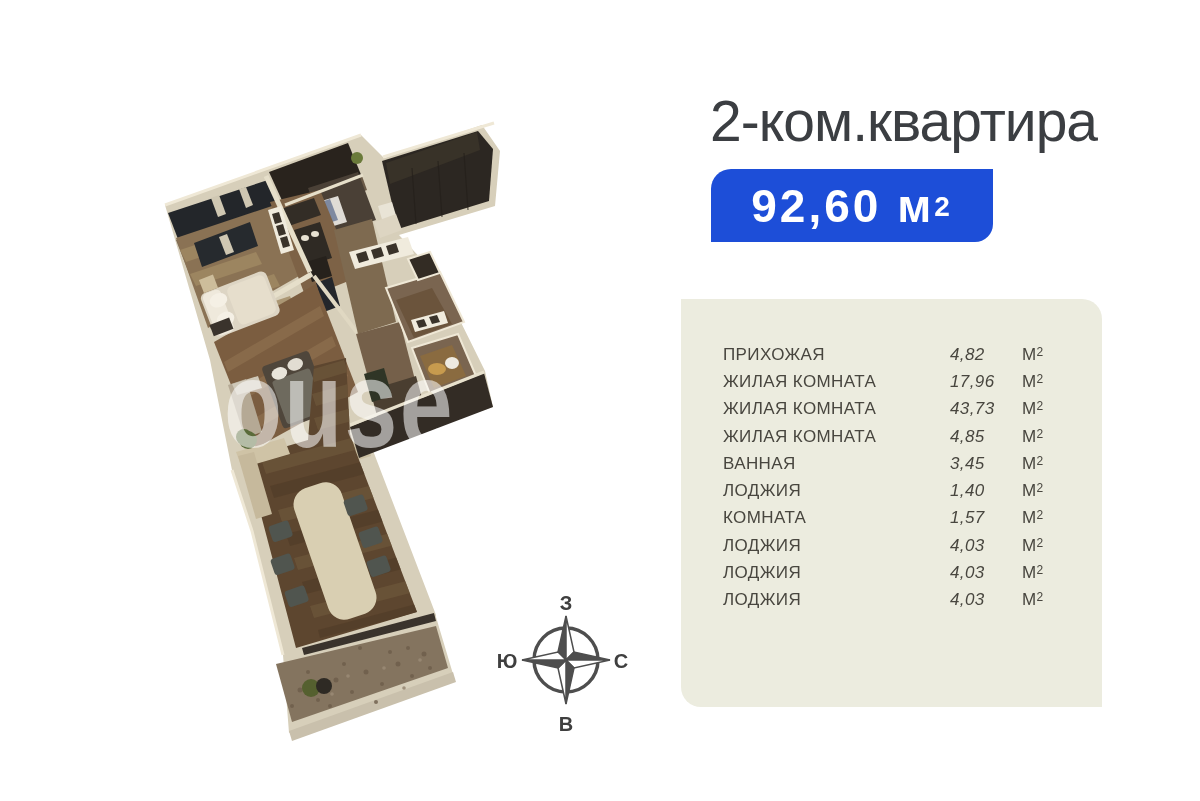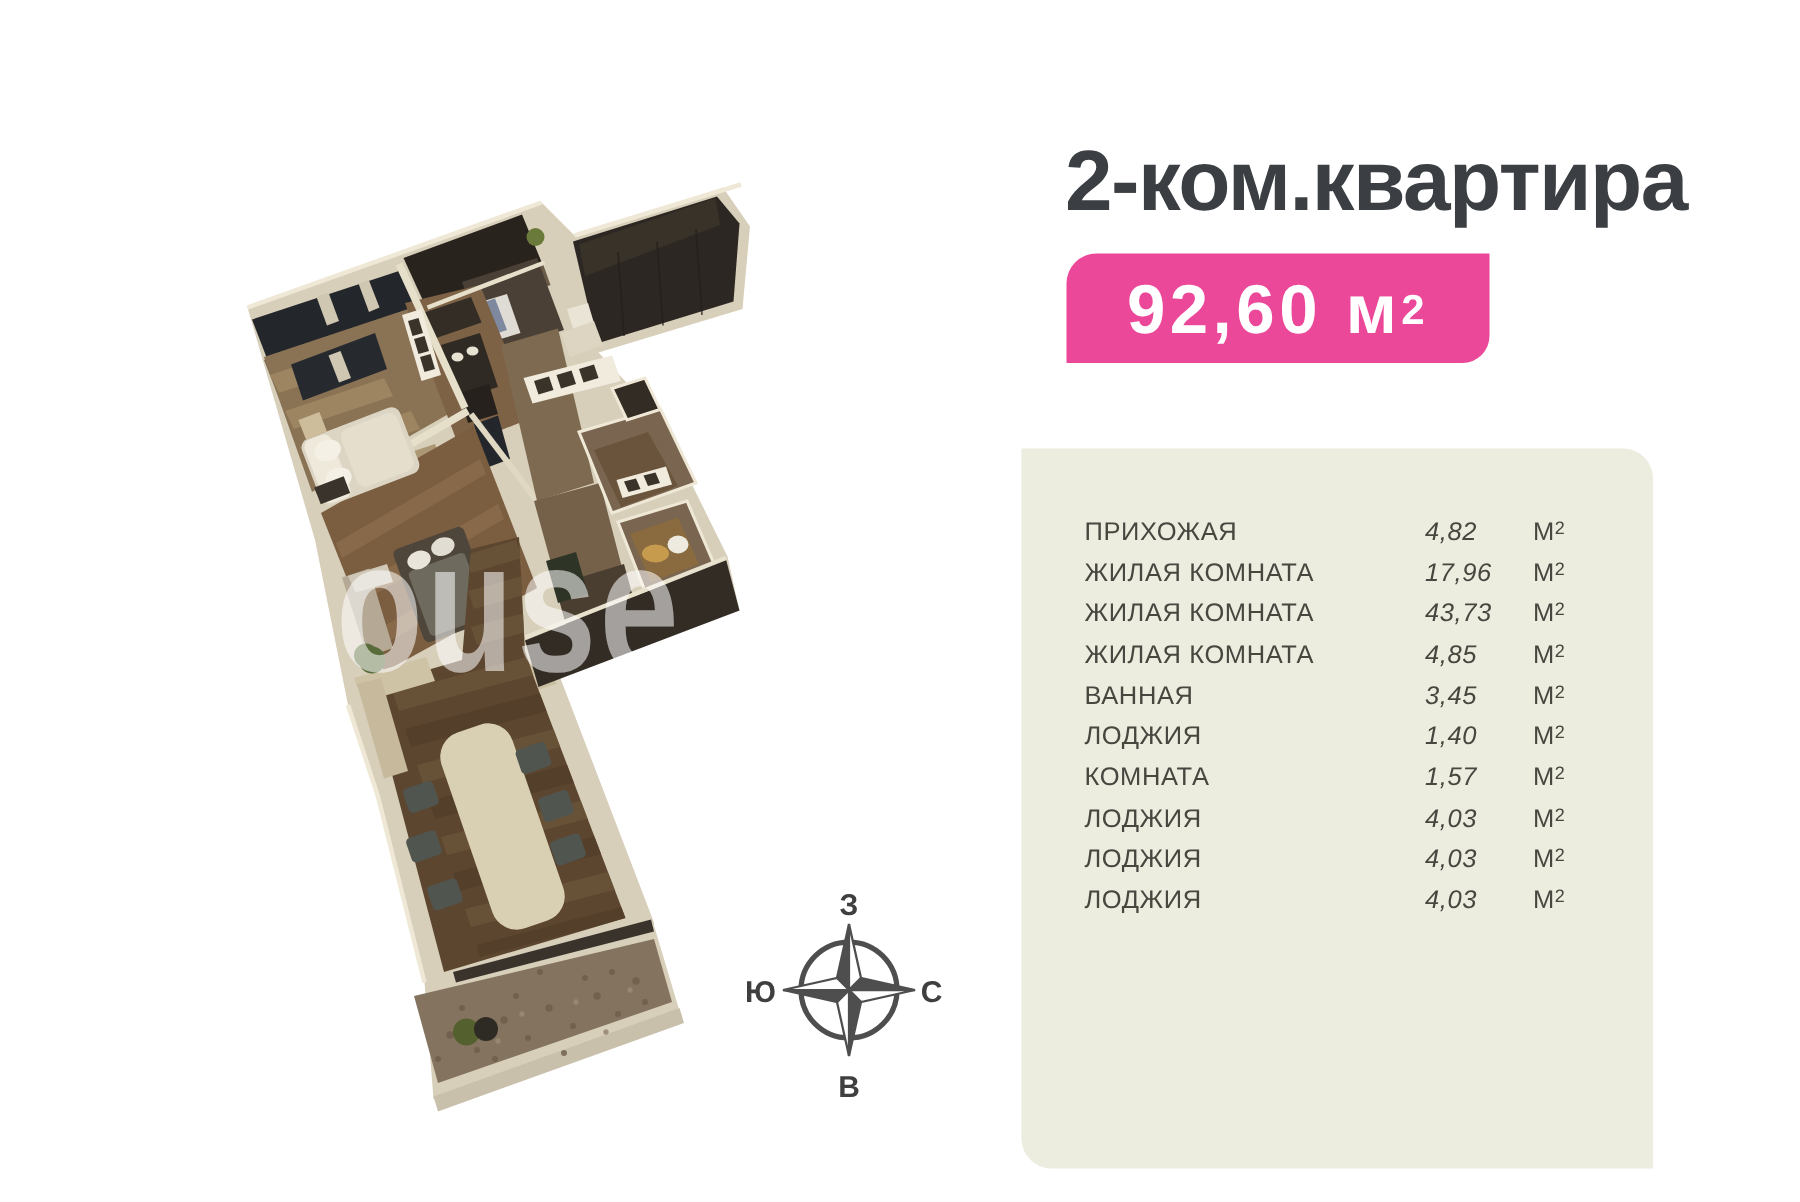--- a/index.html
+++ b/index.html
@@ -1,25 +1,25 @@
 <!DOCTYPE html>
 <html><head>
 <meta charset="utf-8">
 <style>
   html,body{margin:0;padding:0;}
   body{width:1200px;height:801px;background:#ffffff;position:relative;overflow:hidden;
        font-family:"Liberation Sans", sans-serif;}
-  #title{position:absolute;left:710px;top:88px;font-size:57px;font-weight:bold;
+  #title{position:absolute;left:710px;top:88px;font-size:57px;font-weight:normal;
          letter-spacing:-1px;color:#3b3e42;}
   #badge{position:absolute;left:711px;top:169px;width:282px;height:73px;
-         background:#ec4899;border-radius:20px 0 18px 0;
+         background:#1d4ed8;border-radius:20px 0 18px 0;
          display:flex;align-items:center;justify-content:center;}
   #badge span{color:#ffffff;font-size:46px;font-weight:bold;letter-spacing:3px;}
   #badge sup{font-size:28px;vertical-align:6px;}
-  #panel{position:absolute;left:681px;top:299px;width:421px;height:480px;
+  #panel{position:absolute;left:681px;top:299px;width:421px;height:408px;
          background:#ececdf;border-radius:0 20px 0 20px;}
   table.rooms{position:absolute;left:42px;top:42px;border-collapse:collapse;
          font-size:17px;color:#48463f;letter-spacing:0.4px;}
   table.rooms td{padding:0;height:27.3px;vertical-align:middle;}
   td.n{width:227px;}
   td.v{width:72px;font-style:italic;}
   td.u{width:50px;}
   sup.sq{font-size:12px;vertical-align:4px;}
 </style>
 </head>

